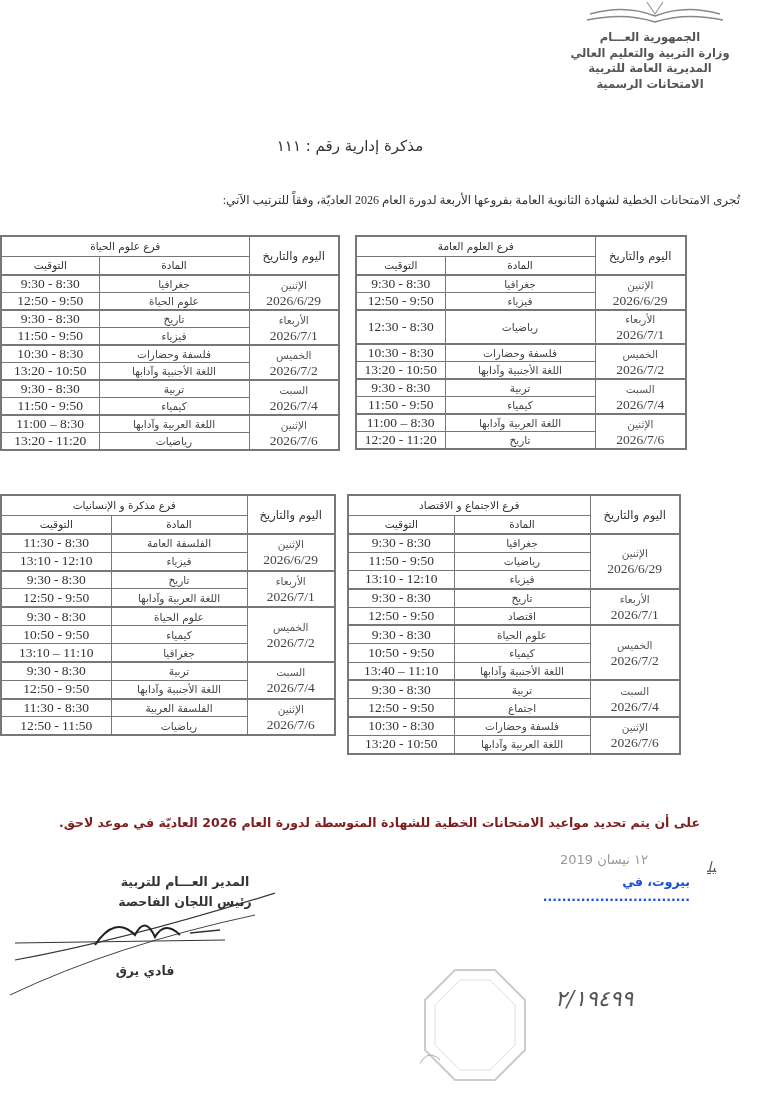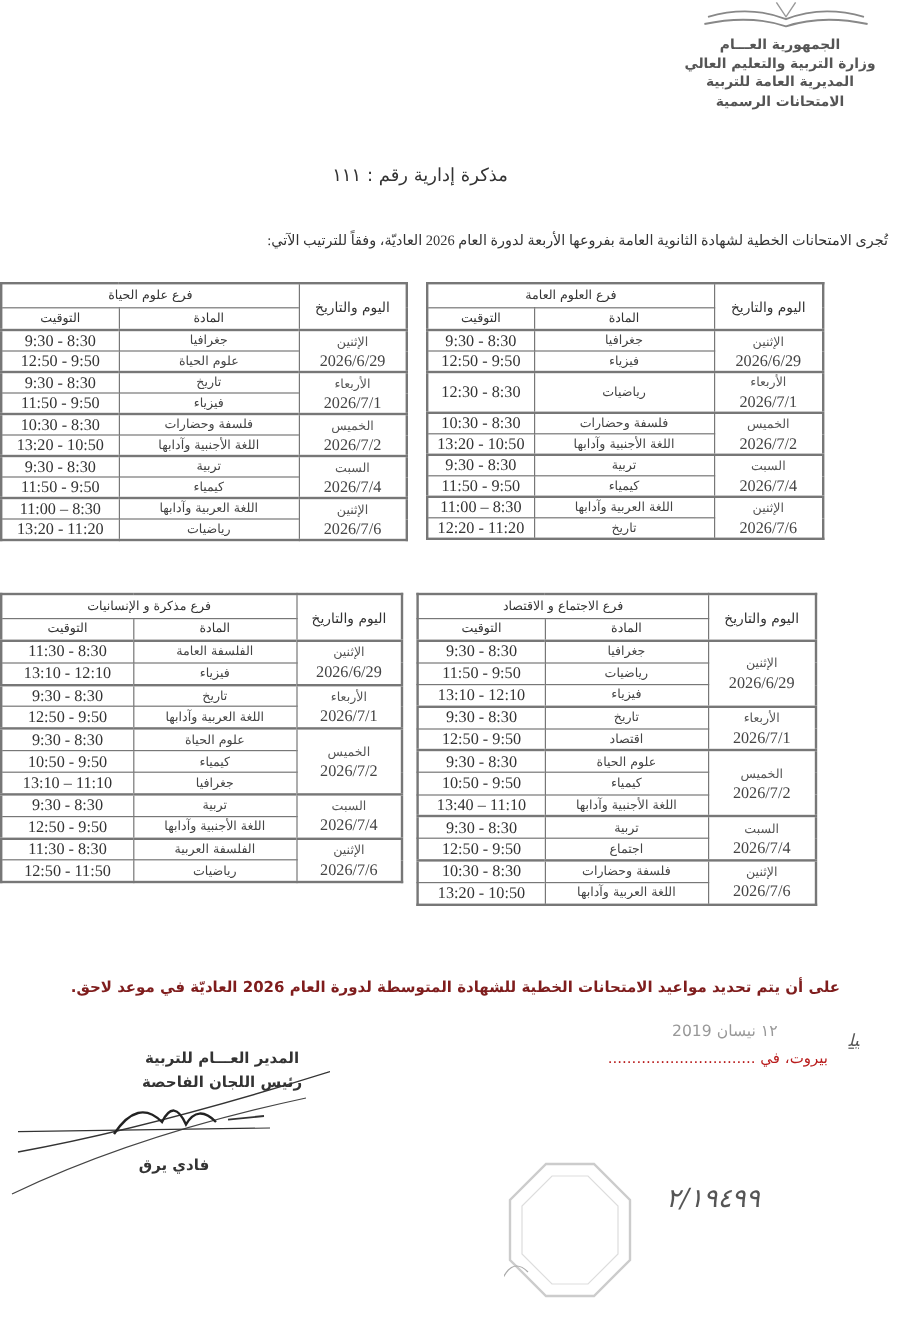--- a/index.html
+++ b/index.html
@@ -28,21 +28,21 @@
   td.date-cell .dval { display:block; font-size:13.5px; }
   td.subj { font-size:10.5px; font-family:"DejaVu Sans", sans-serif; color:#444; }
   td.time { font-size:13.5px; color:#333; }
 
   .note { position:absolute; left:20px; top:815px; width:680px; text-align:right; direction:rtl;
           font-size:12.5px; font-weight:bold; color:#7f1d1d; }
   .note-mark { position:absolute; left:707px; top:812px; font-size:14px; color:#555;
                font-family:Liberation Serif, serif; font-style:italic; text-decoration:underline;margin-top:47px; }
   .stamp-date { position:absolute; left:560px; top:852px; font-size:13px; color:#999; direction:rtl; }
   .place { position:absolute; left:480px; top:874px; width:210px; text-align:right; direction:rtl;
-           font-size:12.5px; font-weight:normal; color:#b91c1c; }
+           font-size:12.5px; font-weight:bold; color:#1d4ed8; }
   .sig-title { position:absolute; left:90px; top:872px; width:190px; text-align:center; direction:rtl;
                font-size:12.5px; font-weight:bold; color:#333; line-height:20px; }
   .sig-name { position:absolute; left:100px; top:963px; width:90px; text-align:center; direction:rtl;
               font-size:12.5px; font-weight:bold; color:#333; }
   .ref-num { position:absolute; left:555px; top:986px; font-size:22px; color:#555;
              font-family:"DejaVu Serif", serif; font-style:italic; }
   .seal { position:absolute; left:420px; top:965px; width:110px; height:120px; }
 </style>
 </head>
 <body>

